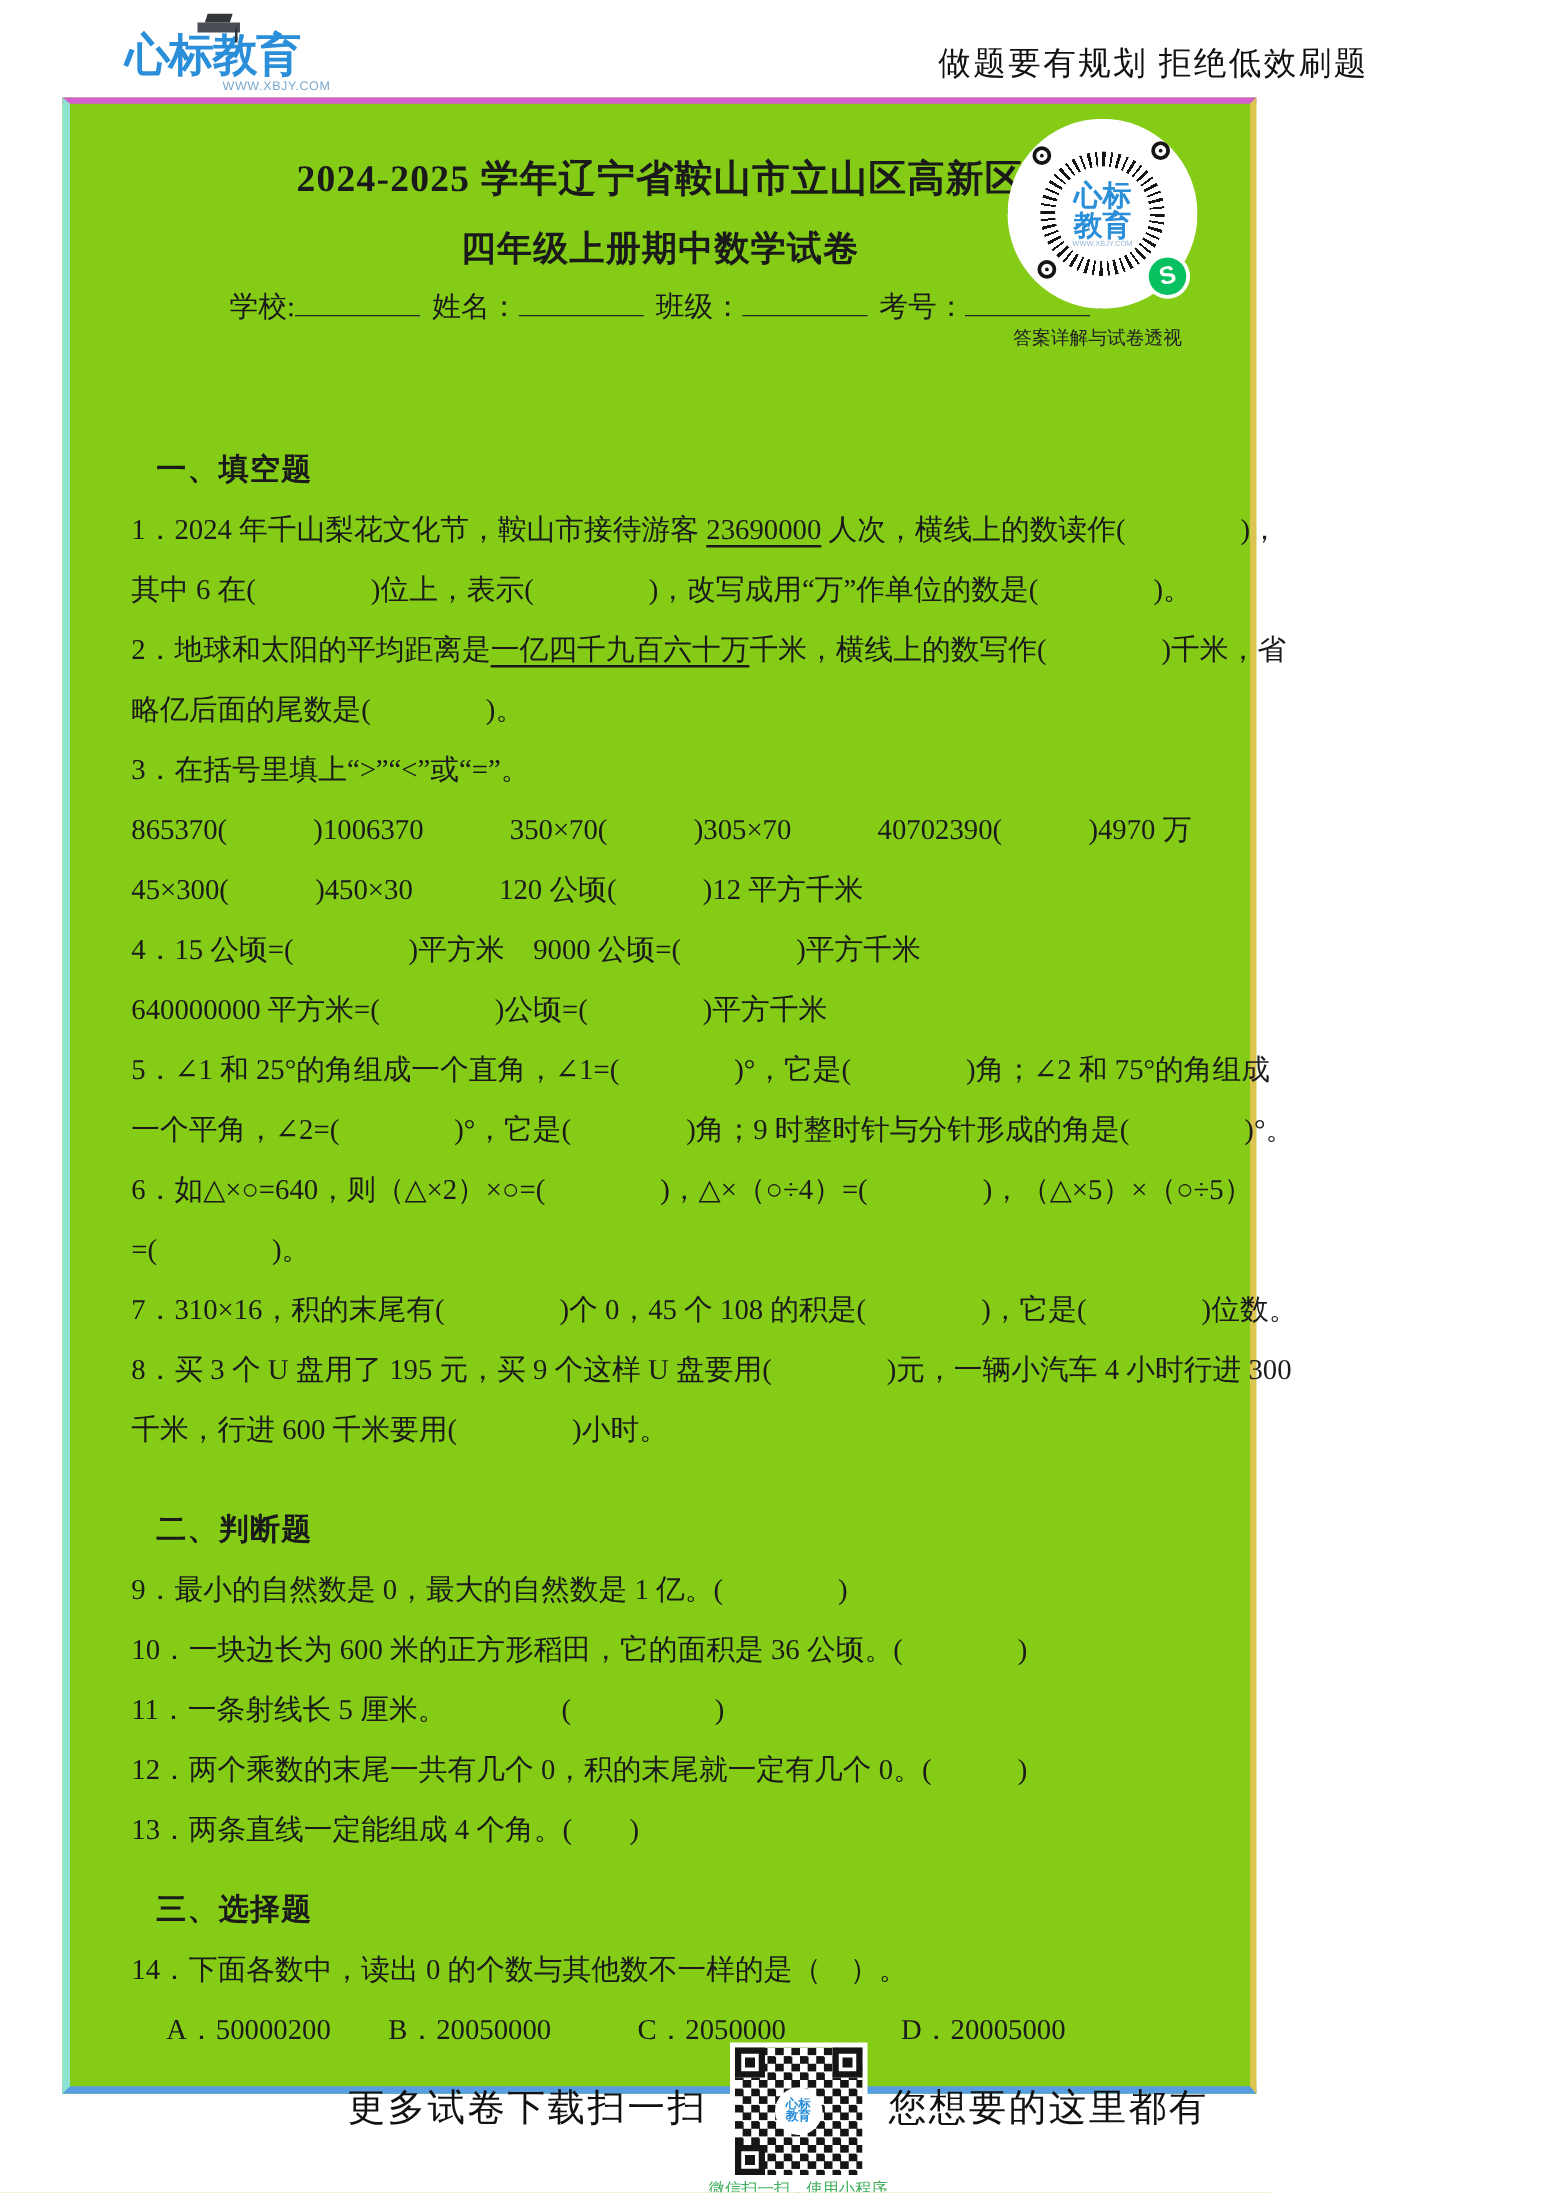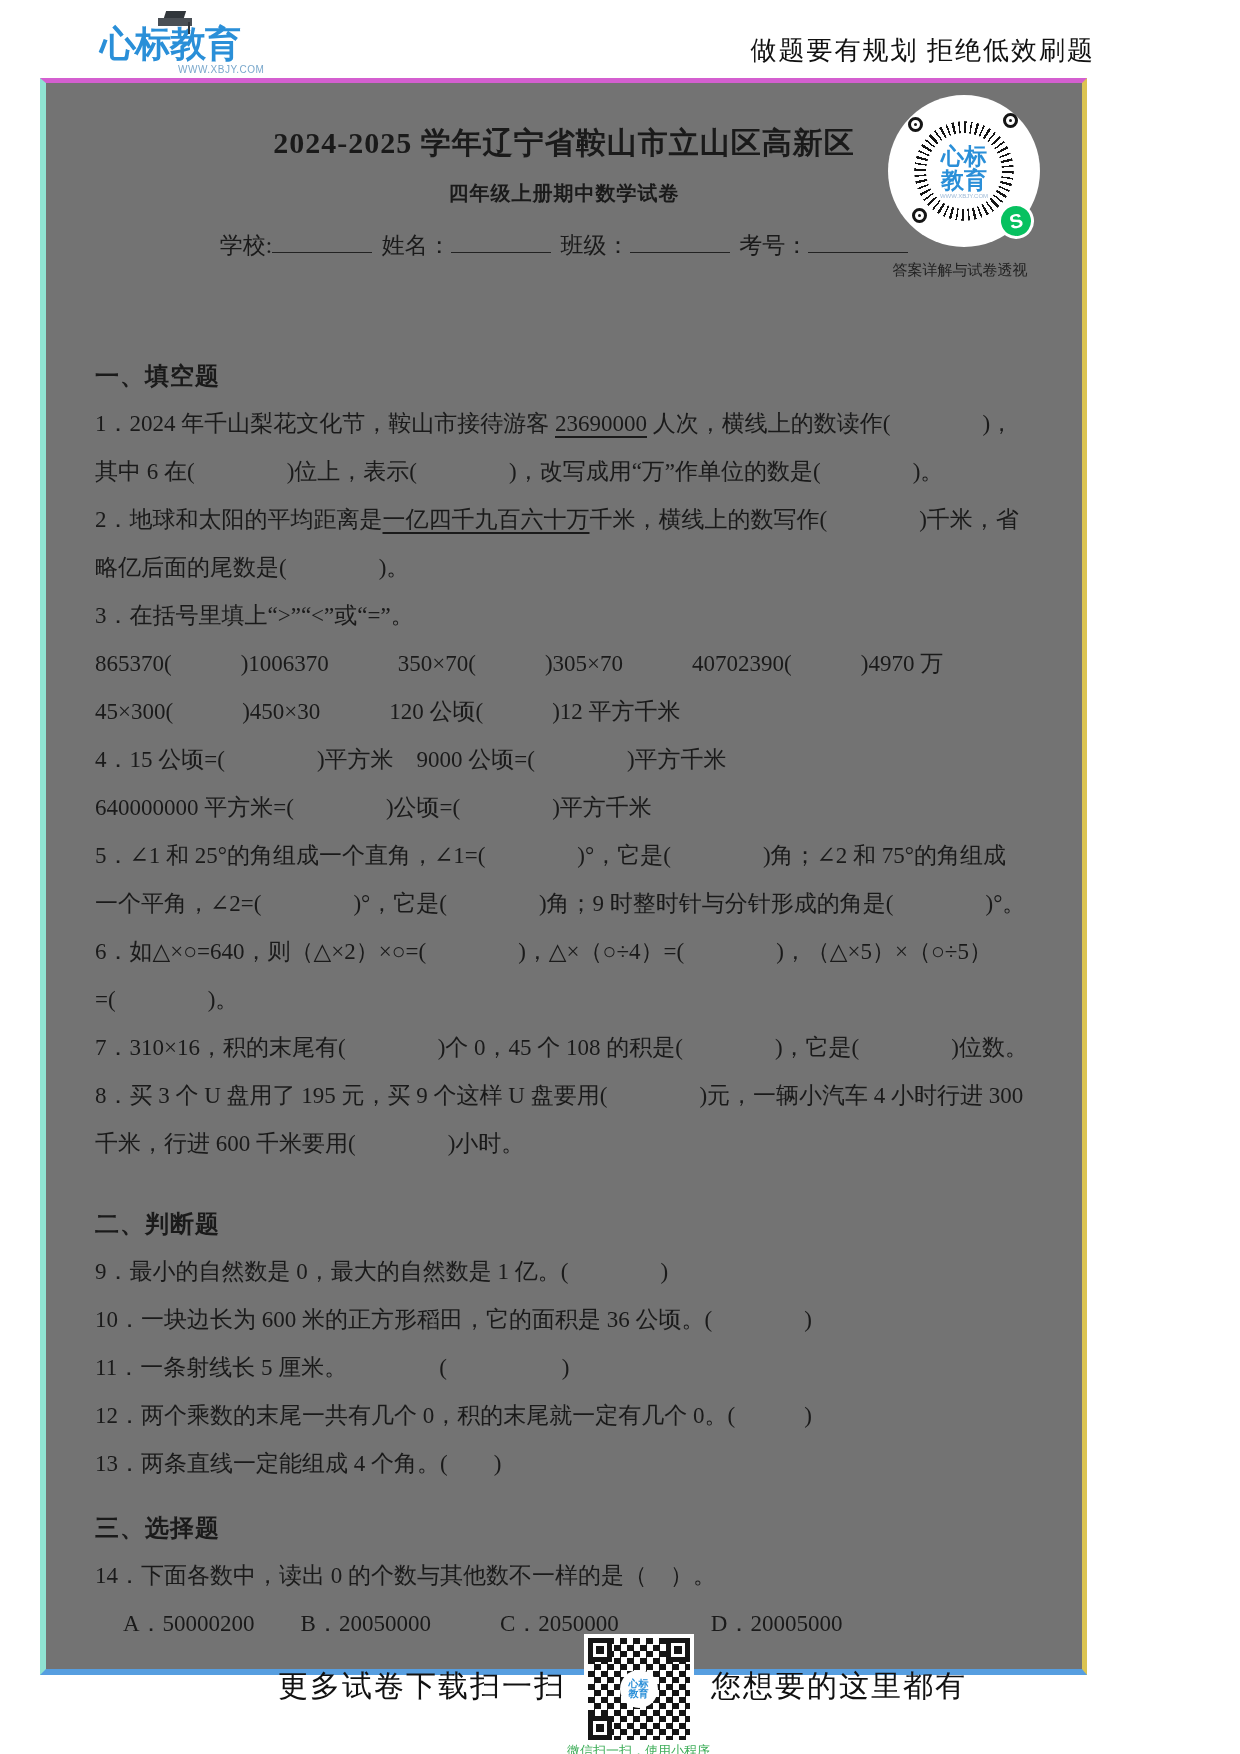--- a/index.html
+++ b/index.html
@@ -15,28 +15,28 @@
   .cap { position:absolute; left:58px; top:-6px; width:34px; height:8px; background:#4a4f55; }
   .cap::before { content:""; position:absolute; left:7px; top:-7px; width:20px; height:7px; background:#31363b;
     transform:skewX(-18deg); }
   .cap::after { content:""; position:absolute; left:30px; top:4px; width:2px; height:12px; background:#31363b; }
   .brand-url { position:absolute; left:78px; top:40px; font-size:10px; color:#7aa8cc;
     font-family:"Liberation Sans",sans-serif; letter-spacing:.5px; }
   .slogan { position:absolute; right:145px; top:33px; font-size:26px; color:#111; letter-spacing:2px;text-align:center; }
 
   
   .page-box {
-    position:absolute; left:40px; top:78px; width:1047px; height:1597px; background:#737373;
+    position:absolute; left:50px; top:78px; width:955px; height:1597px; background:#84cc16;
     border-top:5px solid #d45fd0; border-left:6px solid #8fe3d2;
     border-right:5px solid #dcc451; border-bottom:6px solid #569ee0;
   }
   .title1 { position:absolute; top:40px; left:0; width:100%; text-align:center;
     font-size:30px; font-weight:bold; letter-spacing:1px; }
   .title2 { position:absolute; top:97px; left:0; width:100%; text-align:center;
-    font-size:20px; font-weight:bold; letter-spacing:1px; }
+    font-size:28px; font-weight:bold; letter-spacing:1px; }
   .info-row { position:absolute; top:146px; left:0; width:100%; text-align:center; font-size:23px; }
   .info-row .fld { margin:0 2px; white-space:nowrap; }
   .blank { display:inline-block; width:100px; height:24px; border-bottom:1.5px solid #222;
     vertical-align:baseline; }
 
   
   .mp-qr { position:absolute; right:42px; top:12px; width:152px; height:152px; border-radius:50%;
     background:
       radial-gradient(circle at 50% 50%, #ffffff 0 35%, rgba(255,255,255,0) 35.5%),
       radial-gradient(circle at 50% 50%, rgba(255,255,255,0) 0 46%, #ffffff 46.5%),
@@ -54,21 +54,21 @@
     background:#07c160; border:3px solid #ffffff; color:#fff; display:flex; align-items:center;
     justify-content:center; font-size:20px; font-weight:bold;
     font-family:"Liberation Sans",sans-serif; transform:rotate(-12deg); }
   .qr-caption { position:absolute; right:22px; top:178px; width:200px; text-align:center;
     font-size:15px; color:#222; }
 
   
   .body { position:absolute; left:49px; right:42px; top:269px; font-size:23px; }
   .body .line { line-height:48px; height:48px; white-space:nowrap; }
   .body .sec { line-height:48px; height:48px; font-weight:bold; font-size:24px;
-    font-family:"Liberation Sans","DejaVu Sans",sans-serif; letter-spacing:1px; }
+    font-family:"Liberation Sans","DejaVu Sans",sans-serif; letter-spacing:1px;margin-left:20px; }
   .body .sec2 { margin-top:32px; }
   .body .sec3 { margin-top:16px; }
   .body .opts { padding-left:28px; }
   .u { text-decoration:underline; text-underline-offset:5px; }
 
   
   .footer-row { position:absolute; left:50px; top:1638px; width:1145px; display:flex;
     align-items:center; justify-content:center; gap:1px; }
   .f-text { font-size:30px; letter-spacing:2px; color:#111; padding-bottom:26px; }
   .f-qr-wrap { display:flex; flex-direction:column; align-items:center; }

